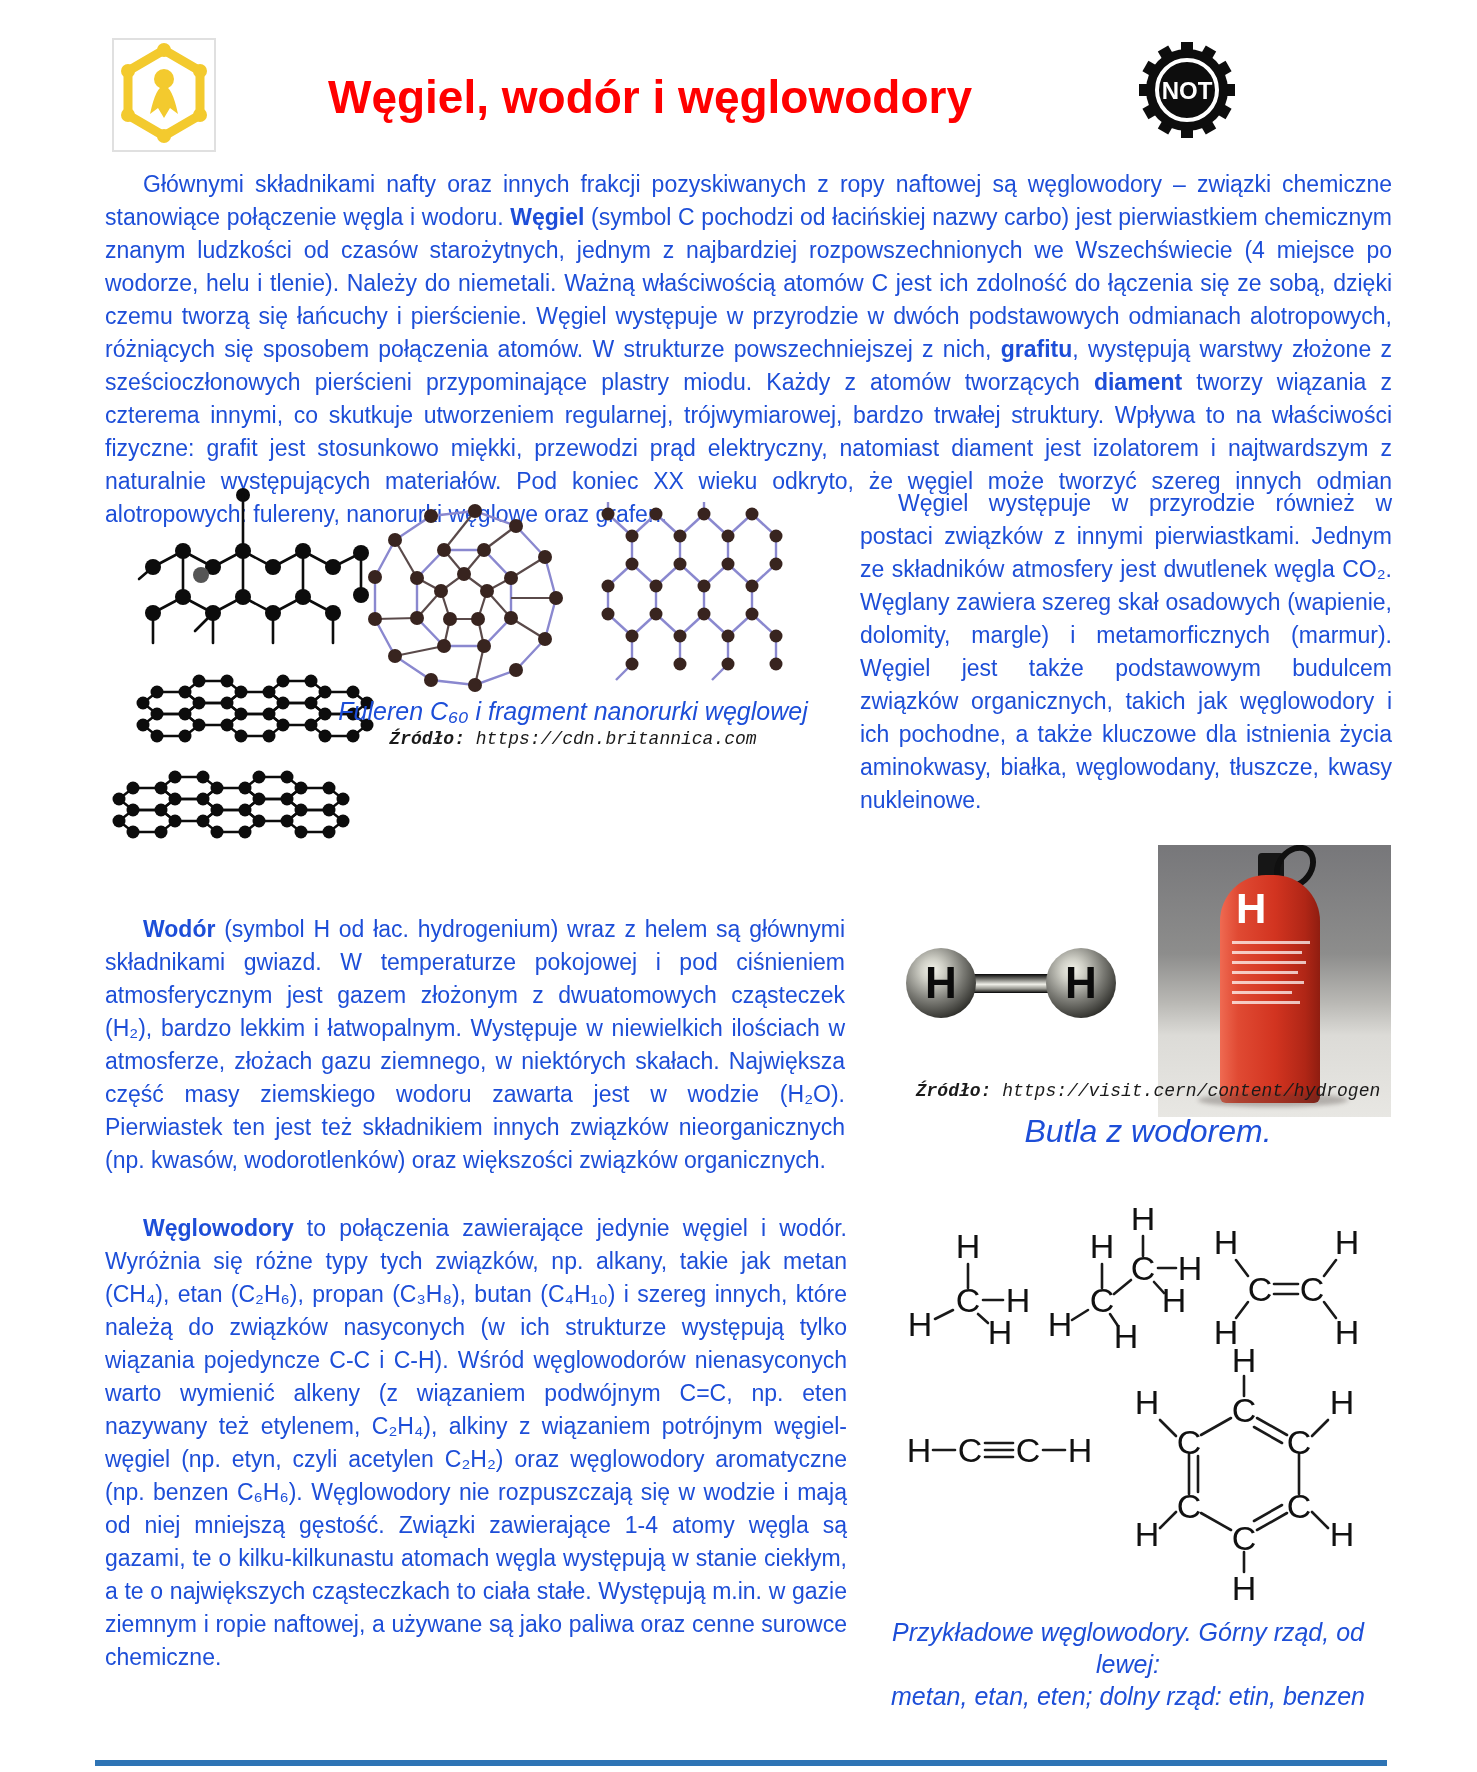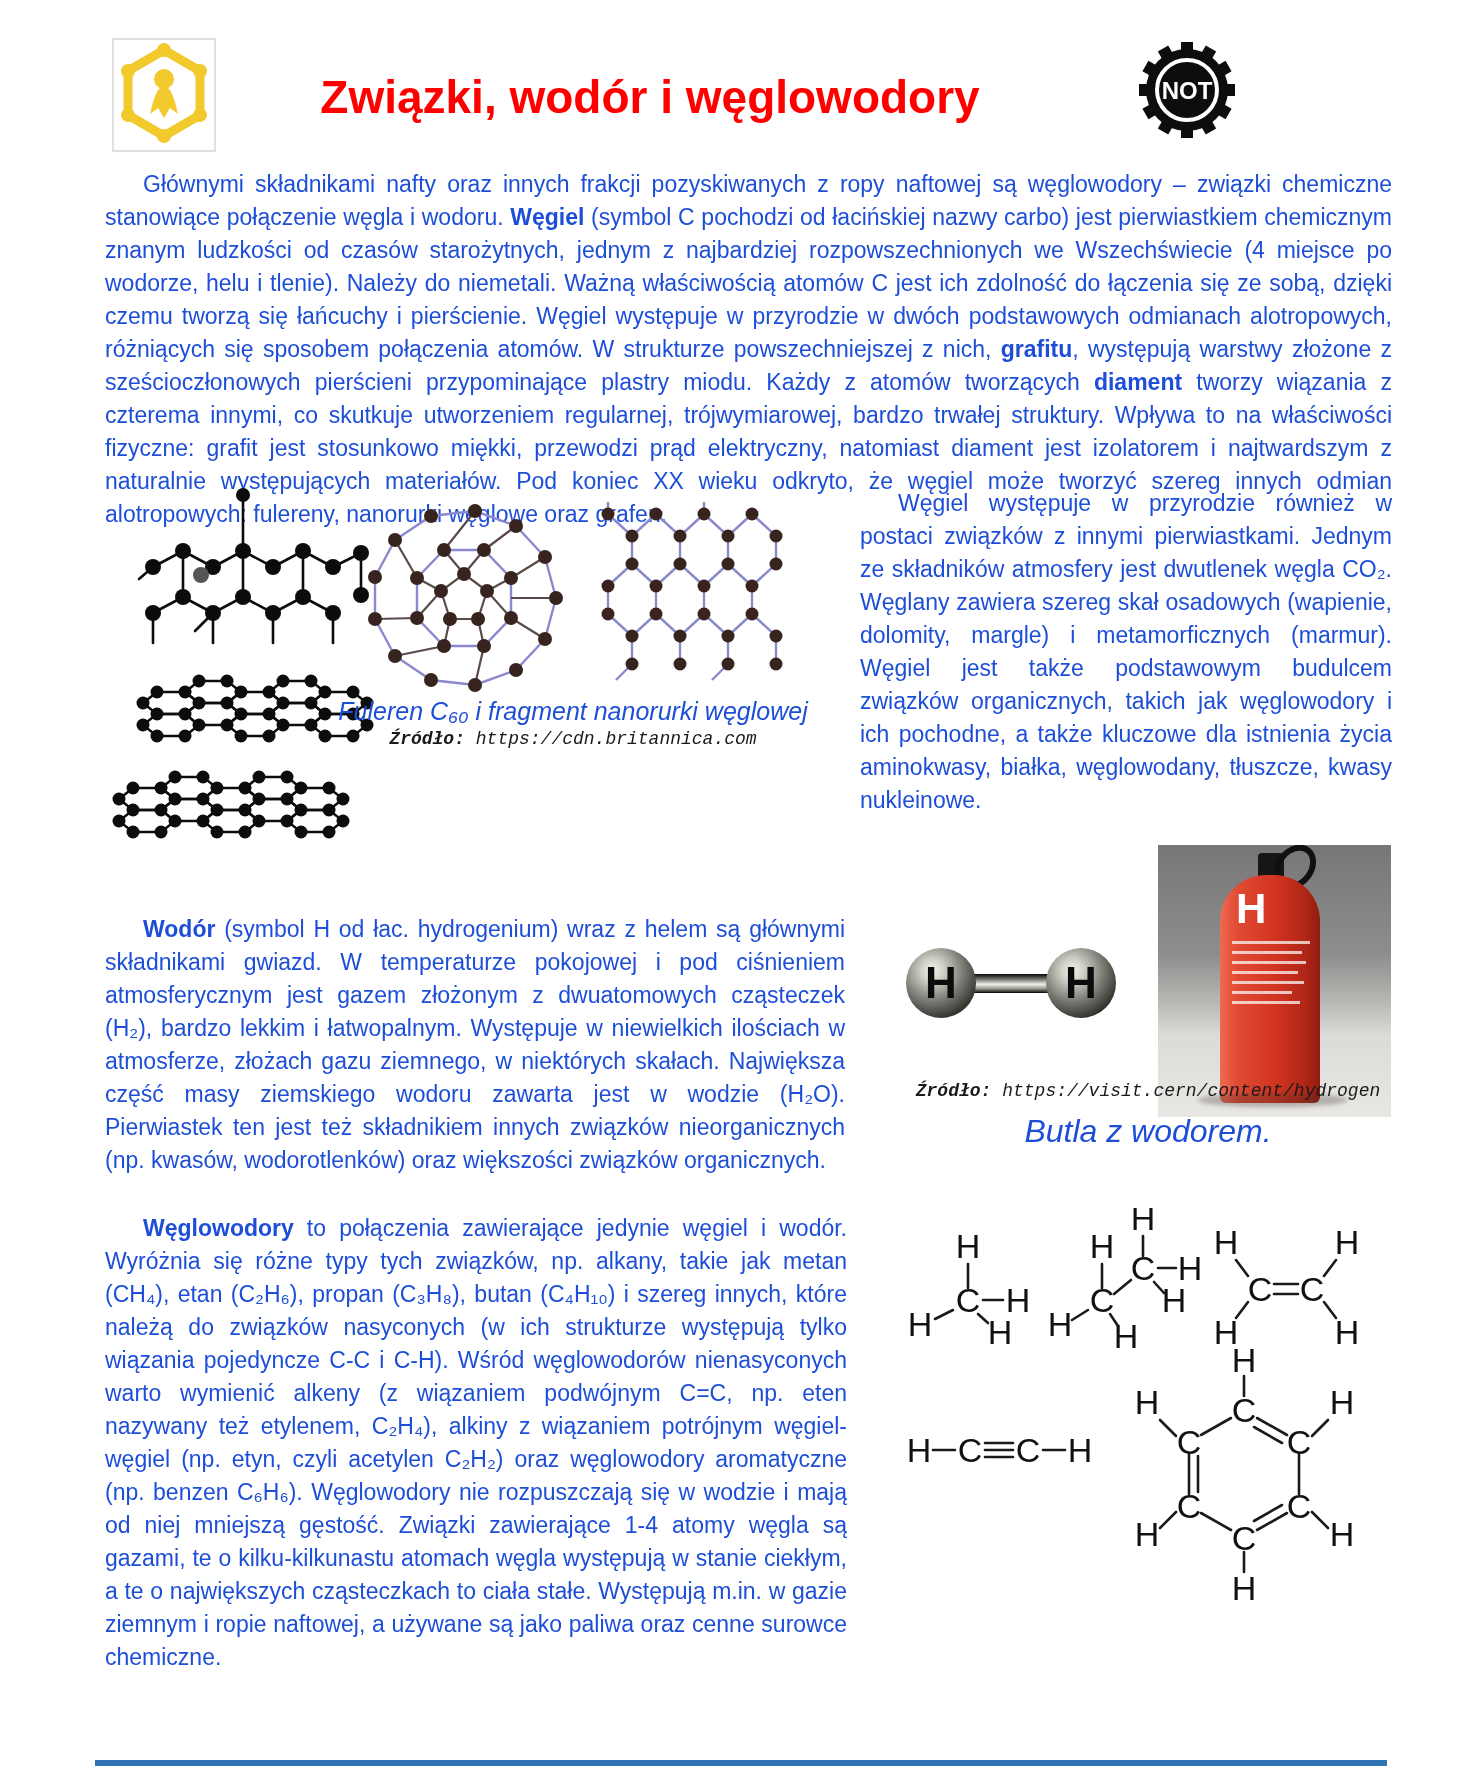--- a/index.html
+++ b/index.html
@@ -111,21 +111,21 @@
         <circle cx="88" cy="33" r="7" fill="#f3ca2e"></circle>
       <circle cx="88" cy="77" r="7" fill="#f3ca2e"></circle>
         <circle cx="52" cy="98" r="7" fill="#f3ca2e"></circle>
       <circle cx="16" cy="77" r="7" fill="#f3ca2e"></circle>
         <circle cx="16" cy="33" r="7" fill="#f3ca2e"></circle>
       <circle cx="52" cy="41" r="10" fill="#f3ca2e"></circle>
       <path d="M38,76 Q44,48 52,48 Q60,48 66,76 L58,70 L52,80 L46,70 Z" fill="#f3ca2e"></path>
     </svg>
   </div>
 
-  <div class="page-title">Związki, wodór i węglowodory</div>
+  <div class="page-title">Węgiel, wodór i węglowodory</div>
 
   <div class="logo-not">
     <svg width="96" height="96" viewBox="0 0 96 96">
       <g fill="#0d0d0d">
         <rect x="42" y="0" width="12" height="14" transform="rotate(0,48,48)"></rect>
         <rect x="42" y="0" width="12" height="14" transform="rotate(30,48,48)"></rect>
         <rect x="42" y="0" width="12" height="14" transform="rotate(60,48,48)"></rect>
         <rect x="42" y="0" width="12" height="14" transform="rotate(90,48,48)"></rect>
         <rect x="42" y="0" width="12" height="14" transform="rotate(120,48,48)"></rect>
         <rect x="42" y="0" width="12" height="14" transform="rotate(150,48,48)"></rect>
@@ -571,15 +571,19 @@
       <text class="atom-label" x="63" y="106" text-anchor="middle">C</text>
       <text class="atom-label" x="118" y="24" text-anchor="middle">H</text>
       <text class="atom-label" x="216" y="66" text-anchor="middle">H</text>
       <text class="atom-label" x="216" y="198" text-anchor="middle">H</text>
       <text class="atom-label" x="118" y="252" text-anchor="middle">H</text>
       <text class="atom-label" x="21" y="198" text-anchor="middle">H</text>
       <text class="atom-label" x="21" y="66" text-anchor="middle">H</text>
     </svg>
   </div>
 
+  <p class="caption" id="hydrocarbons-caption">
+    <span>Przykładowe węglowodory. Górny rząd, od lewej:</span><br>
+    <span>metan, etan, eten; dolny rząd: etin, benzen</span>
+  </p>
 
   <div id="bottom-rule"></div>
 </div>
 
 </body></html>

